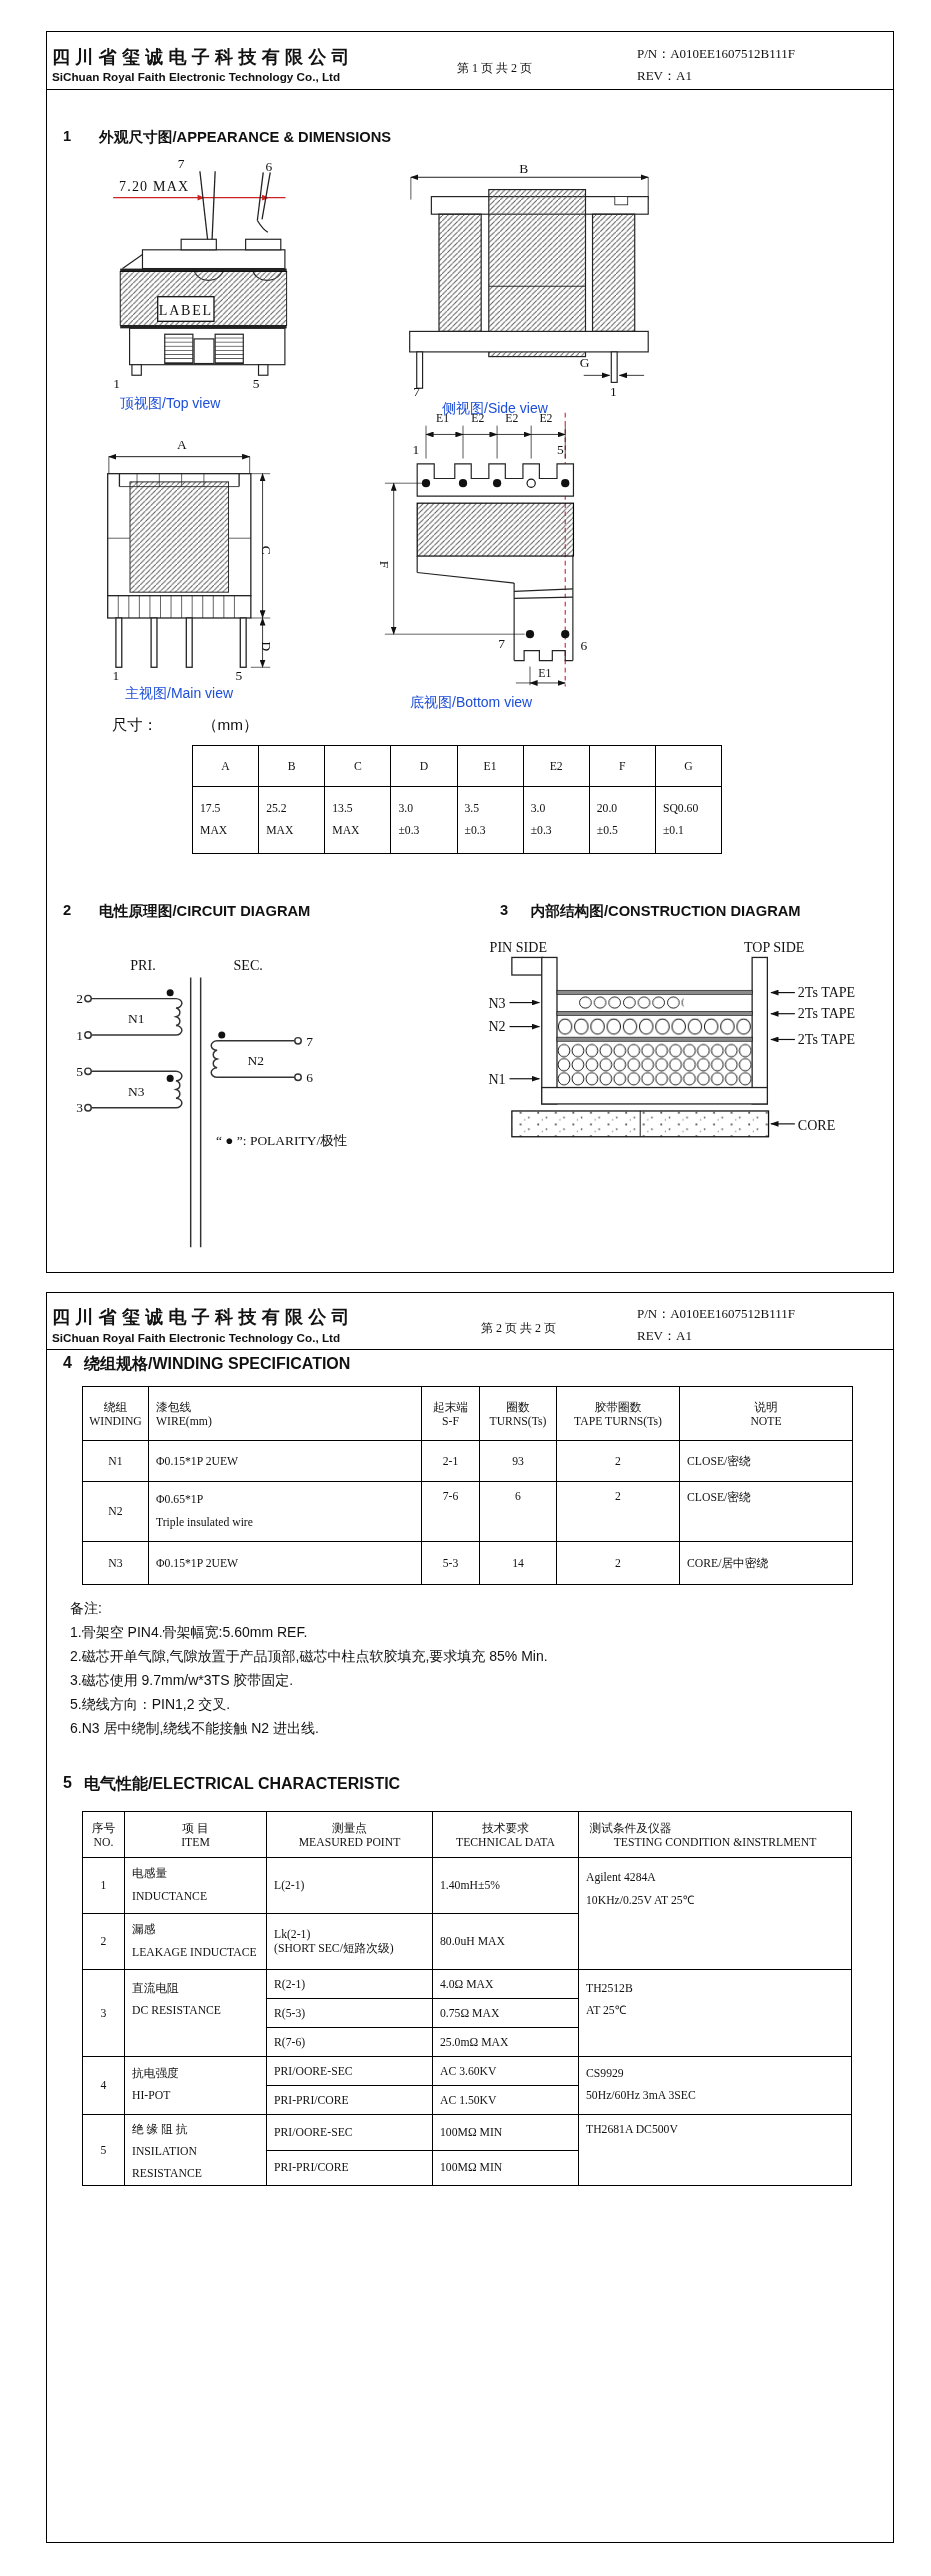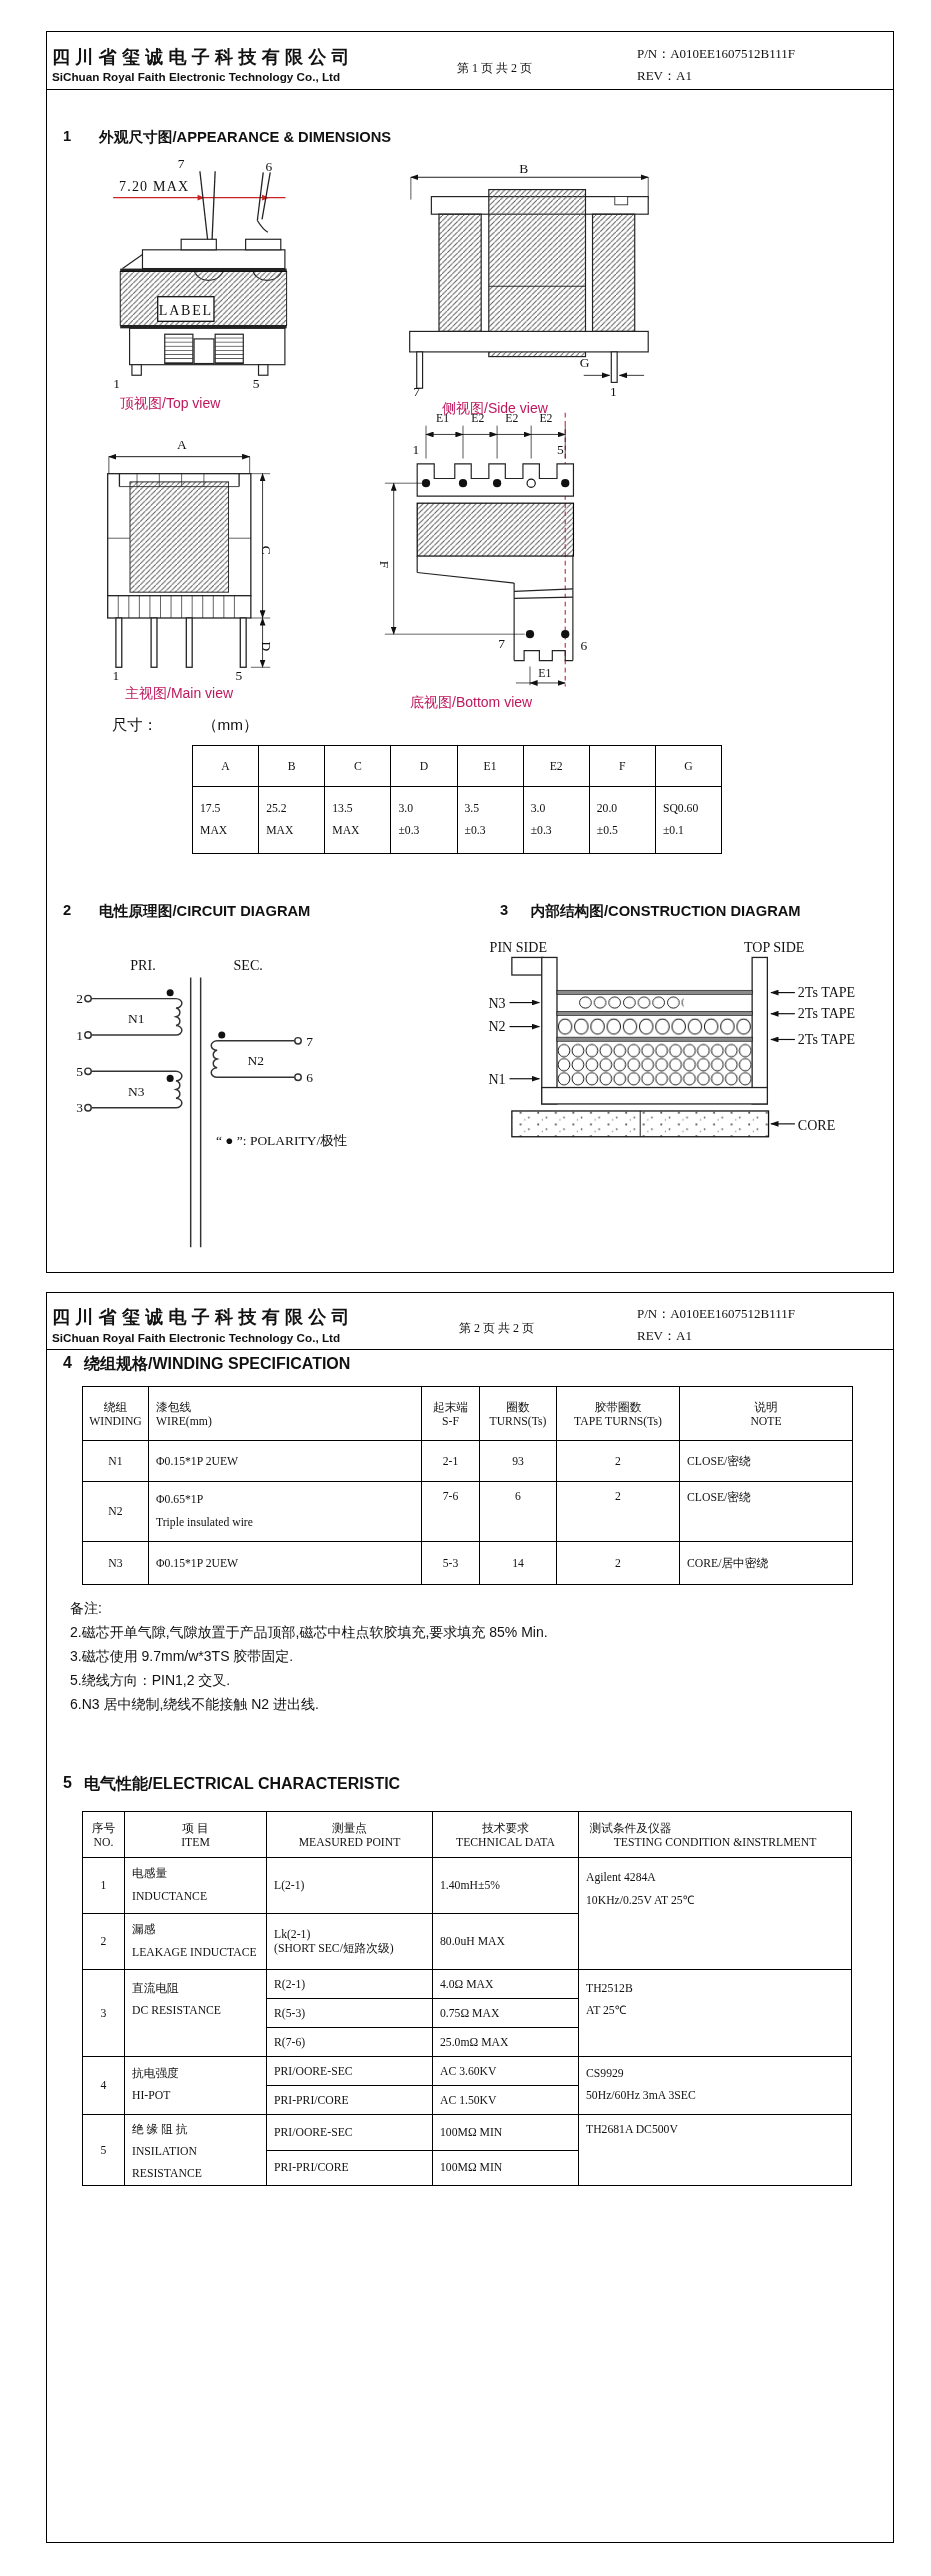--- a/index.html
+++ b/index.html
@@ -8,21 +8,21 @@
   .abs{position:absolute;}
   .page{position:absolute;left:46px;width:846px;border:1.2px solid #000;background:#fff;}
   .hr{position:absolute;left:46px;width:848px;border-top:1.2px solid #000;height:0;}
   .cad{font-family:Liberation Sans, sans-serif;margin-left:40px;}
   .company-cn{font-size:18px;font-weight:bold;letter-spacing:5.3px;white-space:nowrap;}
   .company-en{font-size:11.7px;font-weight:bold;white-space:nowrap;}
   .pageinfo{font-size:12px;font-family:"Liberation Serif",serif;white-space:nowrap;}
   .pn{font-size:13px;font-family:"Liberation Serif",serif;white-space:nowrap;}
   .sec-title{font-size:14.7px;font-weight:bold;white-space:nowrap;display:flex;}
   .sec-title .no{display:inline-block;}
-  .caption{font-size:14px;color:#be185d;white-space:nowrap;}
+  .caption{font-size:14px;color:#1d4ed8;white-space:nowrap;}
   table{border-collapse:collapse;table-layout:fixed;}
   td{border:1.2px solid #000;font-family:"Liberation Serif",serif;font-size:11.7px;color:#111;
      vertical-align:middle;padding:0 3.5px;overflow:hidden;}
   .tc{text-align:center;}
   .tl{text-align:left;padding-left:7px;}
   .h2l div{line-height:1.9;}
   svg text{font-family:"Liberation Serif",serif;fill:#111;}
   svg .lbl{font-size:23px;}
   svg line,svg path,svg rect,svg polyline{vector-effect:none;}
   .notes{font-size:14px;line-height:24px;color:#111;white-space:nowrap;}
@@ -377,21 +377,21 @@
     <line x1="271" y1="302" x2="271" y2="346" stroke="#111" stroke-width="1.6"></line>
     <text x="540" y="334" font-size="24">CORE</text>
     <line x1="535" y1="324" x2="494" y2="324" stroke="#111" stroke-width="2" marker-end="url(#ah)"></line>
   </svg>
 
   <div class="page" style="top:1292px;height:1249px;"></div>
   <div class="hr" style="top:1349px;"></div>
 
   <div class="abs company-cn" style="left:52px;top:1305px;">四川省玺诚电子科技有限公司</div>
   <div class="abs company-en" style="left:52px;top:1331px;">SiChuan Royal Faith Electronic Technology Co., Ltd</div>
-  <div class="abs pageinfo" style="left:459px;top:1320px;">第 2 页 共 2 页</div>
+  <div class="abs pageinfo" style="left:481px;top:1320px;">第 2 页 共 2 页</div>
   <div class="abs pn" style="left:637px;top:1305px;">
     <span>P/N：</span><span>A010EE1607512B111F</span>
   </div>
   <div class="abs pn" style="left:637px;top:1327px;">
     <span>REV：</span><span>A1</span>
   </div>
 
   <div class="abs sec-title" style="left:63px;top:1354px;font-size:16px;">
     <span class="no" style="width:21px;">4</span>
     <span>绕组规格/WINDING SPECIFICATION</span>
@@ -458,20 +458,21 @@
       <td class="tc">5-3</td>
       <td class="tc">14</td>
       <td class="tc">2</td>
       <td class="tl">CORE/居中密绕</td>
     </tr>
   </tbody>
     </table>
 
   <div class="abs notes" style="left:70px;top:1596px;">
     <div>备注:</div>
+    <div>1.骨架空 PIN4.骨架幅宽:5.60mm  REF.</div>
     <div>2.磁芯开单气隙,气隙放置于产品顶部,磁芯中柱点软胶填充,要求填充 85%  Min.</div>
     <div>3.磁芯使用 9.7mm/w*3TS 胶带固定.</div>
     <div>5.绕线方向：PIN1,2 交叉.</div>
     <div>6.N3 居中绕制,绕线不能接触 N2 进出线.</div>
   </div>
 
   <div class="abs sec-title" style="left:63px;top:1774px;font-size:16px;">
     <span class="no" style="width:21px;">5</span>
     <span>电气性能/ELECTRICAL CHARACTERISTIC</span>
   </div>

